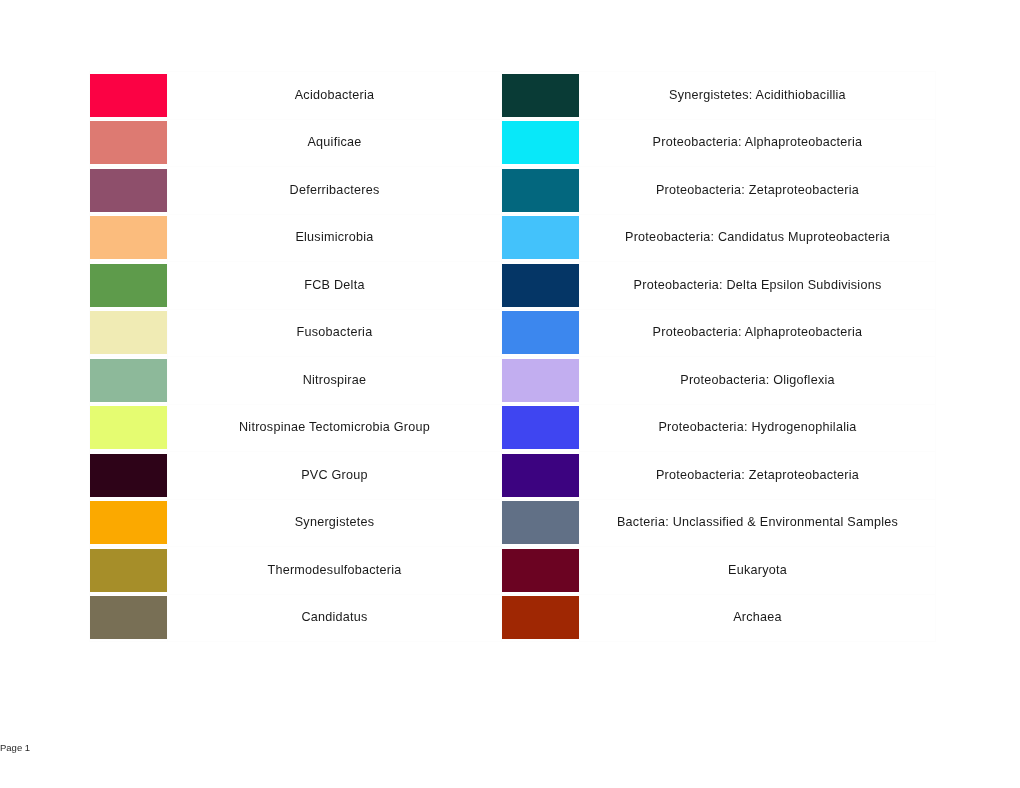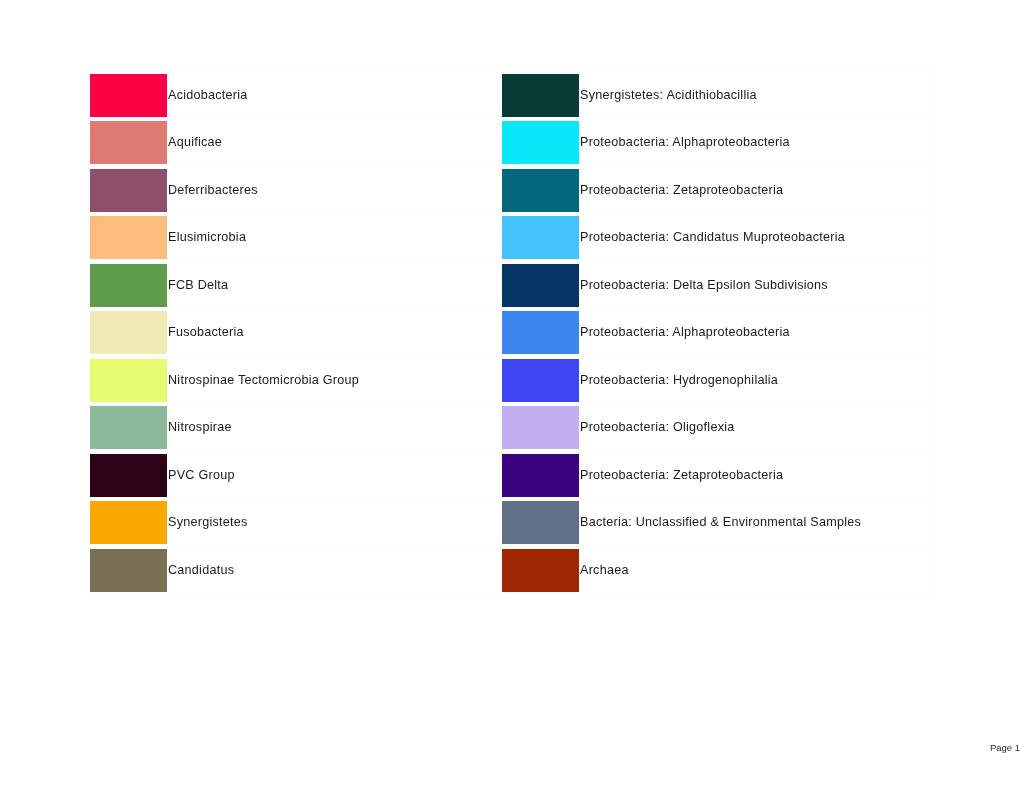--- a/index.html
+++ b/index.html
@@ -55,29 +55,30 @@
     padding-left: 11px;
     font-size: 12.6px;
     line-height: 1.2;
     color: #1a1a1a;
     white-space: nowrap;
     letter-spacing: 0.02em;
     border-top: 1px solid #fcfcfc;
     border-bottom: 1px solid #fcfcfc;
     border-left: 1px solid #fcfcfc;
     border-right: 1px solid #fcfcfc;
+    text-align: center;
   }
 
   
   #page-footer {
     position: absolute;
     left: 0;
     top: 742px;
     width: 1020px;
-    text-align: right;
+    text-align: left;
     font-family: "Liberation Sans", sans-serif;
     font-size: 9.5px;
     color: #2b2b2b;
   }
 </style>
 </head>
 <body>
 
 <table id="legend-table">
   <colgroup>
@@ -142,57 +143,67 @@
           <span class="swatch" style="background: rgb(240, 235, 180);"></span>
         </td>
         <td class="label-cell">Fusobacteria</td>
         <td class="swatch-cell">
           <span class="swatch" style="background: rgb(60, 135, 238);"></span>
         </td>
         <td class="label-cell">Proteobacteria: Alphaproteobacteria</td>
       </tr>
       <tr>
         <td class="swatch-cell">
+          <span class="swatch" style="background: rgb(141, 185, 154);"></span>
+        </td>
+        <td class="label-cell">Nitrospirae</td>
+        <td class="swatch-cell">
+          <span class="swatch" style="background: rgb(194, 174, 240);"></span>
+        </td>
+        <td class="label-cell">Proteobacteria: Oligoflexia</td>
+      </tr>
+      <tr>
+        <td class="swatch-cell">
           <span class="swatch" style="background: rgb(229, 252, 113);"></span>
         </td>
         <td class="label-cell">Nitrospinae Tectomicrobia Group</td>
         <td class="swatch-cell">
           <span class="swatch" style="background: rgb(63, 69, 241);"></span>
         </td>
         <td class="label-cell">Proteobacteria: Hydrogenophilalia</td>
       </tr>
       <tr>
         <td class="swatch-cell">
-          <span class="swatch" style="background: rgb(141, 185, 154);"></span>
-        </td>
-        <td class="label-cell">Nitrospirae</td>
-        <td class="swatch-cell">
-          <span class="swatch" style="background: rgb(194, 174, 240);"></span>
-        </td>
-        <td class="label-cell">Proteobacteria: Oligoflexia</td>
-      </tr>
-      <tr>
-        <td class="swatch-cell">
           <span class="swatch" style="background: rgb(46, 3, 24);"></span>
         </td>
         <td class="label-cell">PVC Group</td>
         <td class="swatch-cell">
           <span class="swatch" style="background: rgb(60, 3, 128);"></span>
         </td>
         <td class="label-cell">Proteobacteria: Zetaproteobacteria</td>
       </tr>
       <tr>
         <td class="swatch-cell">
           <span class="swatch" style="background: rgb(251, 169, 0);"></span>
         </td>
         <td class="label-cell">Synergistetes</td>
         <td class="swatch-cell">
           <span class="swatch" style="background: rgb(97, 112, 134);"></span>
         </td>
         <td class="label-cell">Bacteria: Unclassified &amp; Environmental Samples</td>
+      </tr>
+      <tr>
+        <td class="swatch-cell">
+          <span class="swatch" style="background: rgb(166, 142, 41);"></span>
+        </td>
+        <td class="label-cell">Thermodesulfobacteria</td>
+        <td class="swatch-cell">
+          <span class="swatch" style="background: rgb(107, 3, 34);"></span>
+        </td>
+        <td class="label-cell">Eukaryota</td>
       </tr>
       <tr>
         <td class="swatch-cell">
           <span class="swatch" style="background: rgb(120, 111, 85);"></span>
         </td>
         <td class="label-cell">Candidatus</td>
         <td class="swatch-cell">
           <span class="swatch" style="background: rgb(159, 39, 3);"></span>
         </td>
         <td class="label-cell">Archaea</td>

